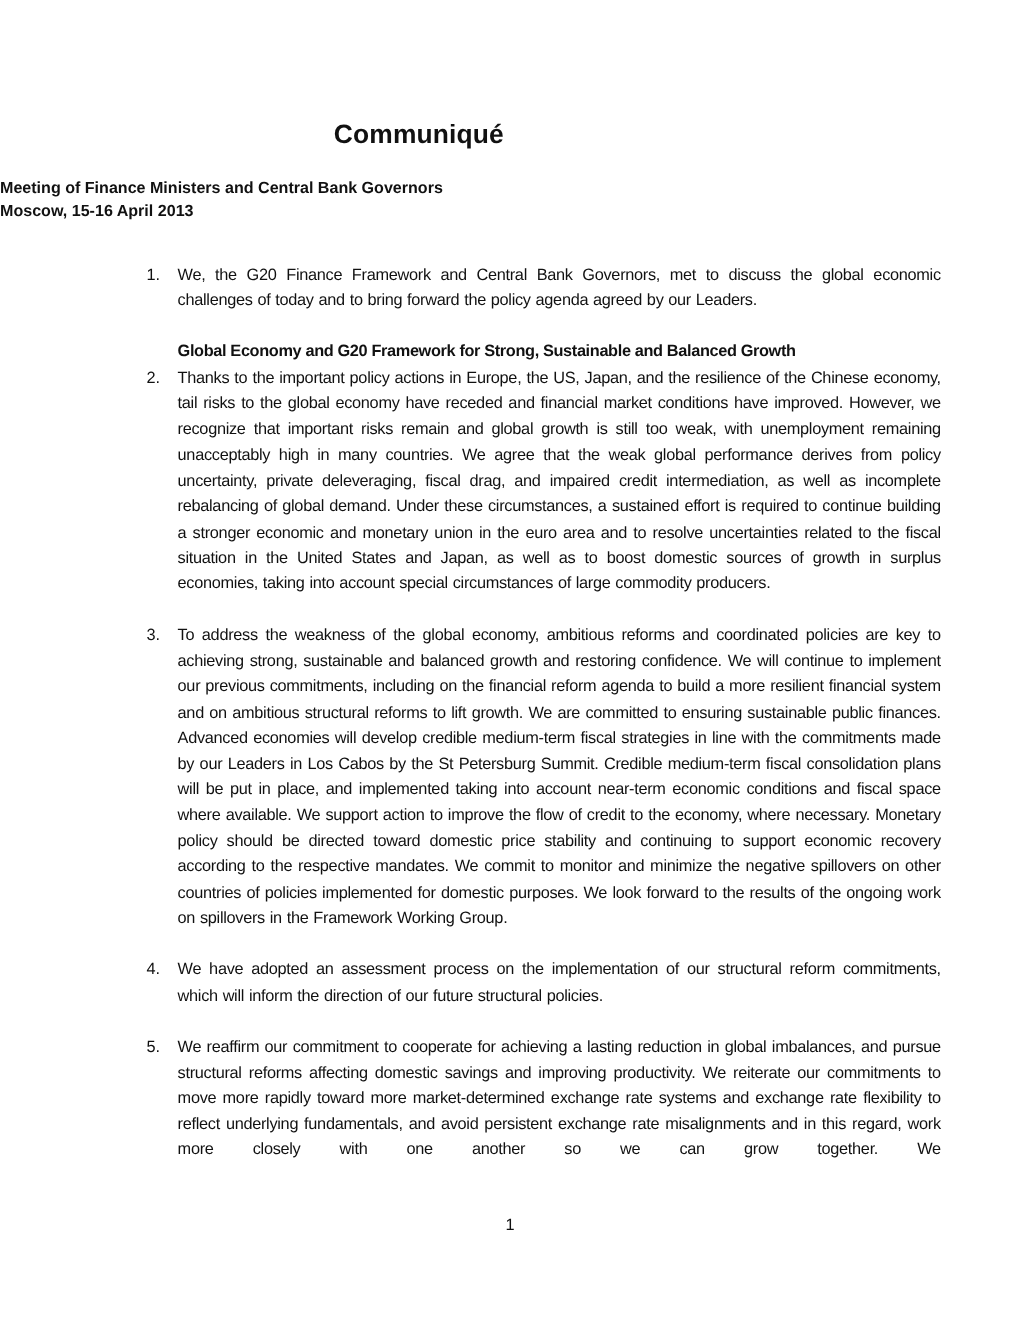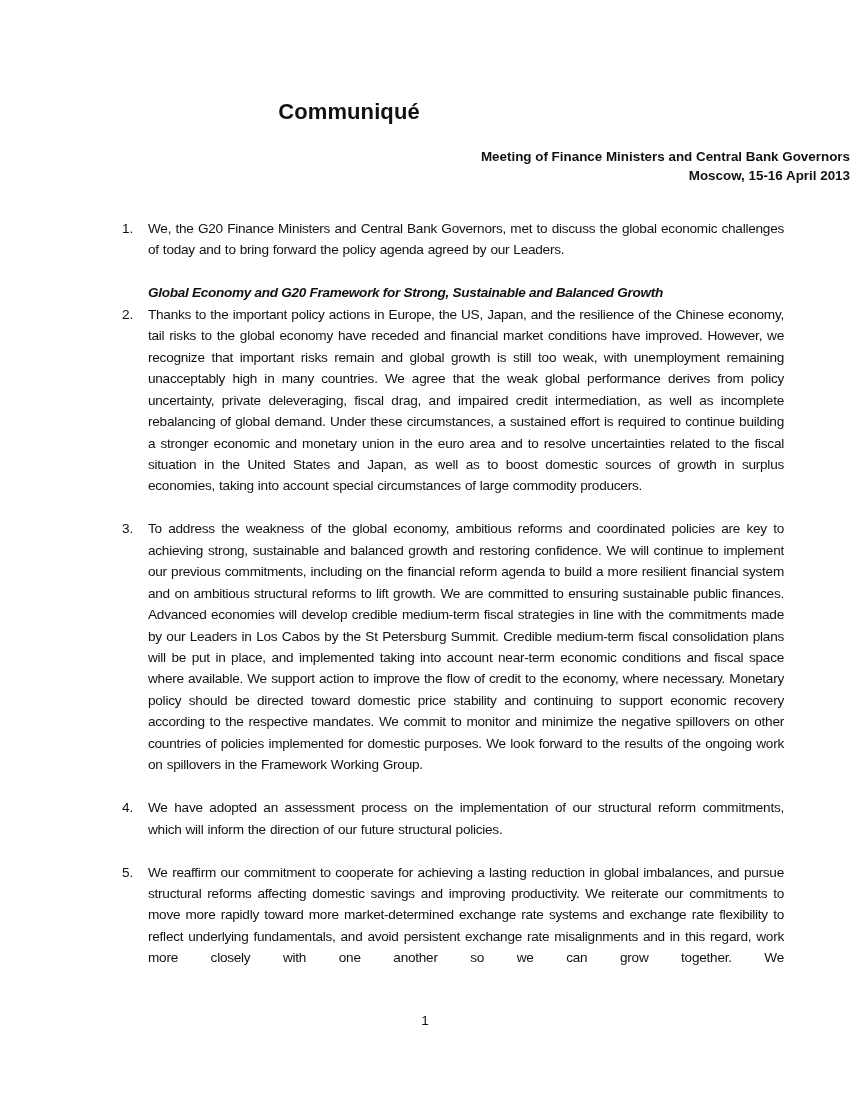--- a/index.html
+++ b/index.html
@@ -25,21 +25,21 @@
       top: 99px;
       left: 0; width: 698px;
       text-align: center;
       font-size: 22px;
       font-weight: bold;
       letter-spacing: 0.1px;
     }
     .subtitle {
       position: absolute;
       left: 0; width: 850px;
-      text-align: right;
+      text-align: left;
       font-size: 13.4px;
       font-weight: bold;
     }
     .subtitle.s1 { top: 149px; }
     .subtitle.s2 { top: 168px; }
 
     .list {
       position: absolute;
       top: 218px;
       left: 122px;
@@ -60,21 +60,20 @@
     }
     .item .text {
       display: block;
       letter-spacing: -0.25px;
       word-spacing: 0.5px;
     }
     .gap { height: 21.45px; }
     .section-heading {
       padding-left: 26px;
       font-weight: bold;
-      font-style: italic;
       letter-spacing: -0.3px;
     }
     .page-number {
       position: absolute;
       top: 1013px;
       left: 0; width: 850px;
       text-align: center;
       font-size: 13.6px;
     }
   </style>
@@ -84,21 +83,21 @@
 <div class="page">
 
   <div class="title">Communiqué</div>
   <div class="subtitle s1">Meeting of Finance Ministers and Central Bank Governors</div>
   <div class="subtitle s2">Moscow, 15-16 April 2013</div>
 
   <div class="list">
 
     <div class="item">
       <span class="num">1.</span>
-      <span class="text">We, the G20 Finance Ministers and Central Bank Governors, met to discuss the global economic challenges of today and to bring forward the policy agenda agreed by our Leaders.</span>
+      <span class="text">We, the G20 Finance Framework and Central Bank Governors, met to discuss the global economic challenges of today and to bring forward the policy agenda agreed by our Leaders.</span>
     </div>
 
     <div class="gap"></div>
 
     <div class="section-heading">Global Economy and G20 Framework for Strong, Sustainable and Balanced Growth</div>
     <div class="item">
       <span class="num">2.</span>
       <span class="text">Thanks to the important policy actions in Europe, the US, Japan, and the resilience of the Chinese economy, tail risks to the global economy have receded and financial market conditions have improved. However, we recognize that important risks remain and global growth is still too weak, with unemployment remaining unacceptably high in many countries. We agree that the weak global performance derives from policy uncertainty, private deleveraging, fiscal drag, and impaired credit intermediation, as well as incomplete rebalancing of global demand. Under these circumstances, a sustained effort is required to continue building a stronger economic and monetary union in the euro area and to resolve uncertainties related to the fiscal situation in the United States and Japan, as well as to boost domestic sources of growth in surplus economies, taking into account special circumstances of large commodity producers.</span>
     </div>
 

